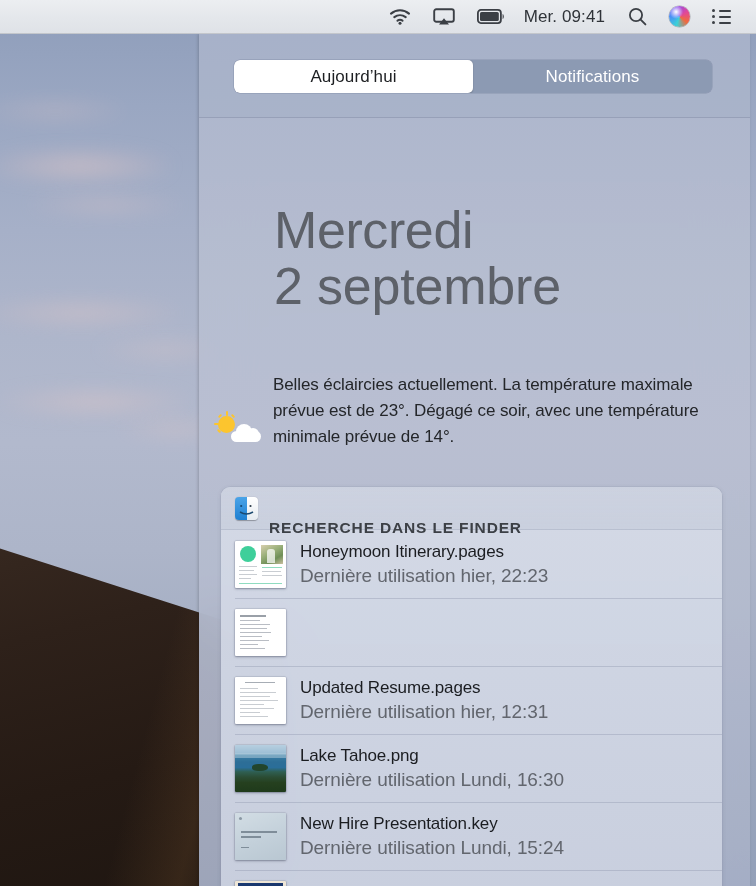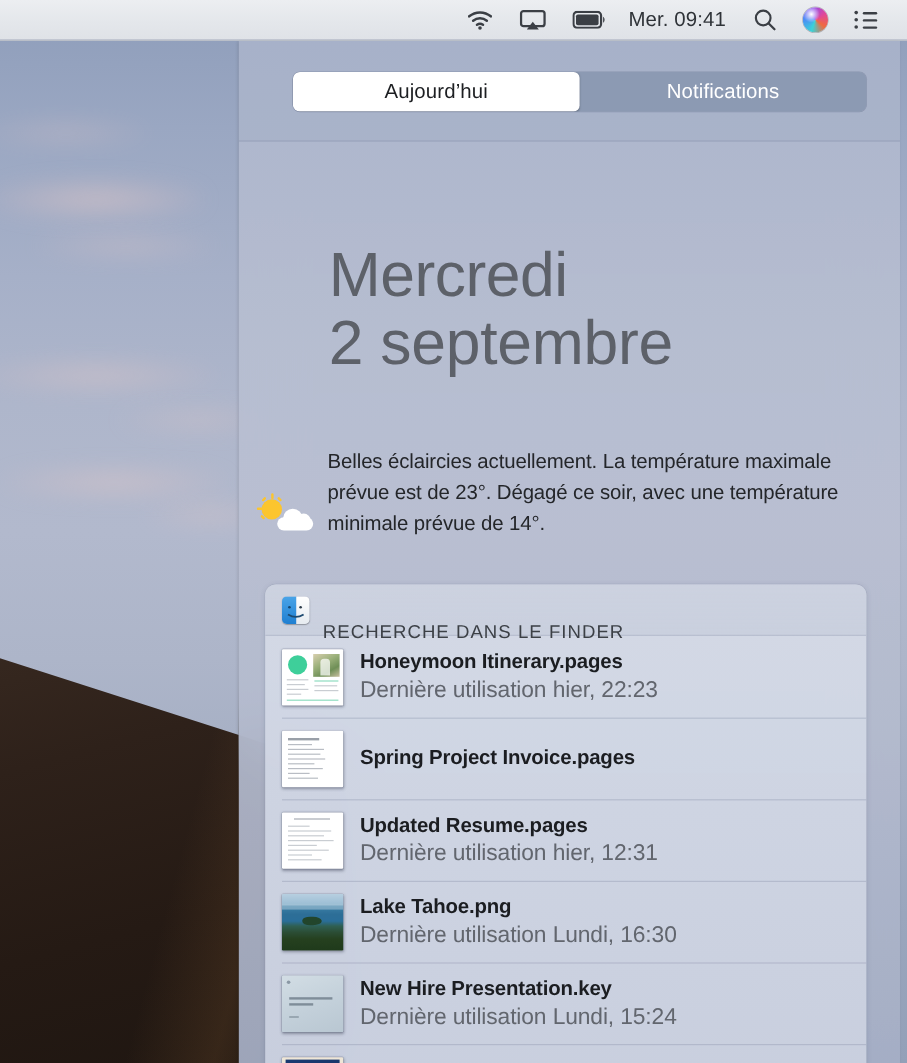--- a/index.html
+++ b/index.html
@@ -92,21 +92,20 @@
   
   .segctl {
     position:absolute; left:35px; top:26px;
     width:478px; height:33px;
     border-radius:6px;
     background:rgba(125,138,167,.62);
     display:flex;
     box-shadow:0 0 0 .5px rgba(110,120,145,.5);
     overflow:hidden;
     z-index:5;
-    margin-left:10px;
   }
   .seg {
     flex:1; display:flex; align-items:center; justify-content:center;
     font-size:17px; letter-spacing:.1px;
   }
   .seg.active { background:#ffffff; color:#1d1f22; border-radius:5px;
                 box-shadow:0 .5px 1.5px rgba(0,0,0,.25); margin:0; }
   .seg.inactive { color:#ffffff; }
 
   
@@ -136,21 +135,21 @@
     box-shadow:0 0 0 .5px rgba(130,140,165,.25), 0 1px 4px rgba(60,70,95,.16);
     overflow:hidden;
   }
   .widget-head {
     height:43px; display:flex; align-items:center; gap:11px;
     padding:0 0 0 14px;
     background:linear-gradient(180deg, rgba(198,204,219,.55) 0%, rgba(193,200,216,.5) 100%);
     border-bottom:1px solid rgba(150,158,180,.35);
   }
   .widget-title {
-    font-size:15.5px; letter-spacing:.85px; color:#3c4046; font-weight:400;margin-top:40px;
+    font-size:15.5px; letter-spacing:.85px; color:#3c4046; font-weight:700;margin-top:40px;
   }
 
   
   .finder-ico { width:23px; height:23px; border-radius:4px; overflow:hidden;
                 position:relative; box-shadow:0 .5px 1px rgba(0,0,0,.3); flex:0 0 23px; }
   .finder-ico .lhalf { position:absolute; left:0; top:0; width:50%; height:100%;
                        background:linear-gradient(180deg,#4aa4e8 0%,#1f7fd1 100%); }
   .finder-ico .rhalf { position:absolute; right:0; top:0; width:50%; height:100%;
                        background:linear-gradient(180deg,#ffffff 0%,#e6ebf0 100%); }
 
@@ -165,21 +164,21 @@
     background:rgba(140,148,170,.38);
   }
   .thumb {
     width:51px; height:47px; flex:0 0 51px;
     position:relative; overflow:hidden;
     background:#fff;
     box-shadow:0 1px 2.5px rgba(40,48,70,.42), 0 0 0 .5px rgba(120,128,150,.35);
     border-radius:1px;
   }
   .fmeta { display:flex; flex-direction:column; gap:3px; min-width:0; }
-  .fname { font-size:17px; font-weight:bold; color:#1b1d21; letter-spacing:-.15px;
+  .fname { font-size:17px; font-weight:normal; color:#1b1d21; letter-spacing:-.15px;
            white-space:nowrap; }
   .fsub  { font-size:19px; color:#62666e; letter-spacing:-.1px; white-space:nowrap; }
 
   
   .th-itinerary { background:#fff; }
   .th-itinerary .circ { position:absolute; left:5px; top:5px; width:16px; height:16px;
      border-radius:50%; background:#3ecf9a; }
   .th-itinerary .photo { position:absolute; right:3px; top:4px; width:22px; height:19px;
      background:linear-gradient(150deg,#d8cfae 0%,#9ab07a 40%,#6f8f57 70%,#c9bfa0 100%); }
   .th-itinerary .photo::after { content:""; position:absolute; left:6px; top:4px;
@@ -387,21 +386,20 @@
           <div class="dl" style="top:11px; width:20px;"></div>
           <div class="dl" style="top:15px; width:30px;"></div>
           <div class="dl" style="top:19px; width:27px;"></div>
           <div class="dl" style="top:23px; width:31px;"></div>
           <div class="dl" style="top:27px; width:22px;"></div>
           <div class="dl" style="top:31px; width:29px;"></div>
           <div class="dl" style="top:35px; width:18px;"></div>
           <div class="dl" style="top:39px; width:25px;"></div>
         </div>
         <div class="fmeta">
-          <div class="fname">Spring Project Invoice.pages</div>
         </div>
       </div>
 
       <div class="frow">
         <div class="thumb th-resume">
           <div class="ln" style="left:10px; top:5px;  width:30px; background:#a7adb5;"></div>
           <div class="ln" style="left:5px;  top:11px; width:18px;"></div>
           <div class="ln" style="left:5px;  top:15px; width:36px;"></div>
           <div class="ln" style="left:5px;  top:19px; width:30px;"></div>
           <div class="ln" style="left:5px;  top:23px; width:38px;"></div>

